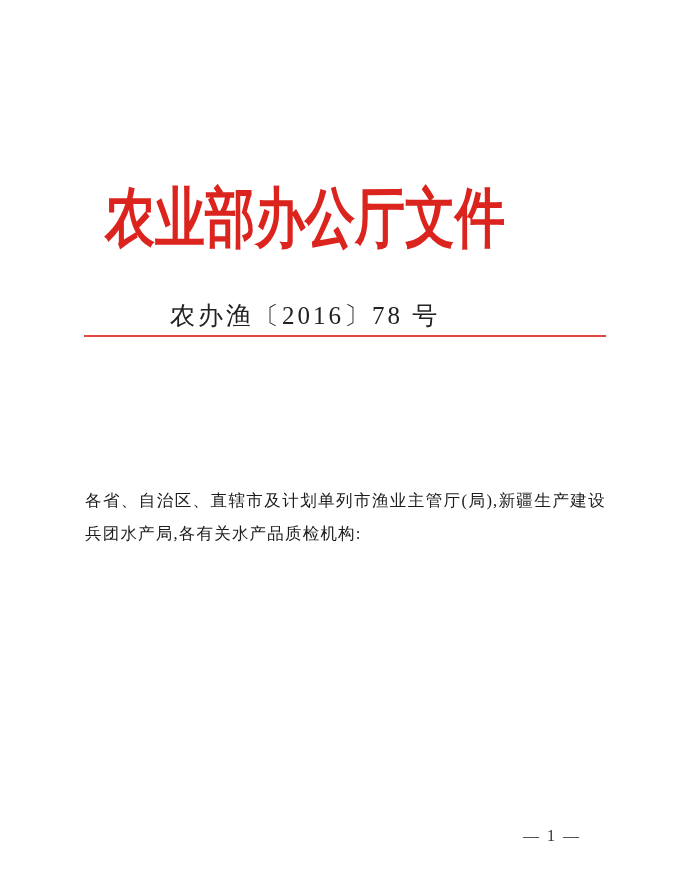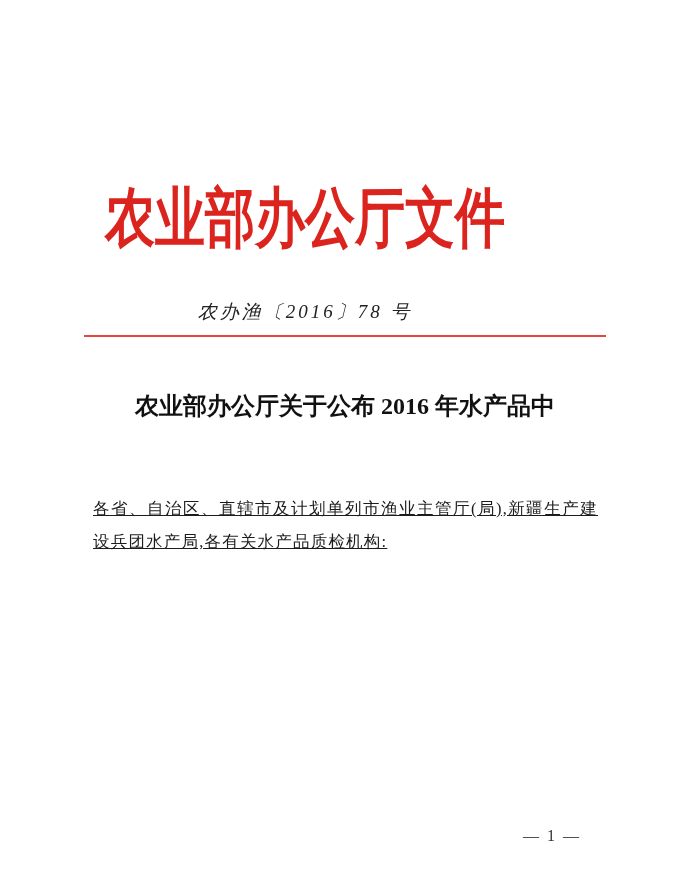--- a/index.html
+++ b/index.html
@@ -33,24 +33,23 @@
     transform: scaleY(1.3);
     transform-origin: center top;
     letter-spacing: 0px;
   }
   .doc-number {
     position: absolute;
     top: 299px;
     left: 0;
     width: 100%;
     text-align: center;
-    font-size: 19px;
+    font-size: 25px;
     letter-spacing: 3px;
     color: #222222;
-    font-style: italic;
   }
   .red-rule {
     position: absolute;
     top: 335px;
     left: 84px;
     width: 522px;
     height: 2px;
     background: #e2483f;
   }
   .subject {
@@ -70,23 +69,22 @@
     left: 85px;
     width: 521px;
     font-size: 16.5px;
     line-height: 33.4px;
     letter-spacing: 1.2px;
     text-align: justify;
     text-justify: inter-character;
     color: #1c1c1c;
   }
   .body-text p {
-    margin: 8px;
+    margin: 0;
     padding: 0;
-    text-decoration: underline;
   }
   .indent {
     text-indent: 2em;
   }
   .page-number {
     position: absolute;
     top: 827px;
     left: 507px;
     width: 90px;
     text-align: center;
@@ -100,21 +98,20 @@
 
 <div class="page">
 
   <div class="org-title">农业部办公厅文件</div>
 
   <div class="doc-number">农办渔〔2016〕78 号</div>
 
   <div class="red-rule"></div>
 
   <div class="subject">
-    <div>农业部办公厅关于公布 2016 年水产品中</div>
   </div>
 
   <div class="body-text">
     <p>各省、自治区、直辖市及计划单列市渔业主管厅(局),新疆生产建设兵团水产局,各有关水产品质检机构:</p>
   </div>
 
   <div class="page-number">— 1 —</div>
 
 </div>
 

